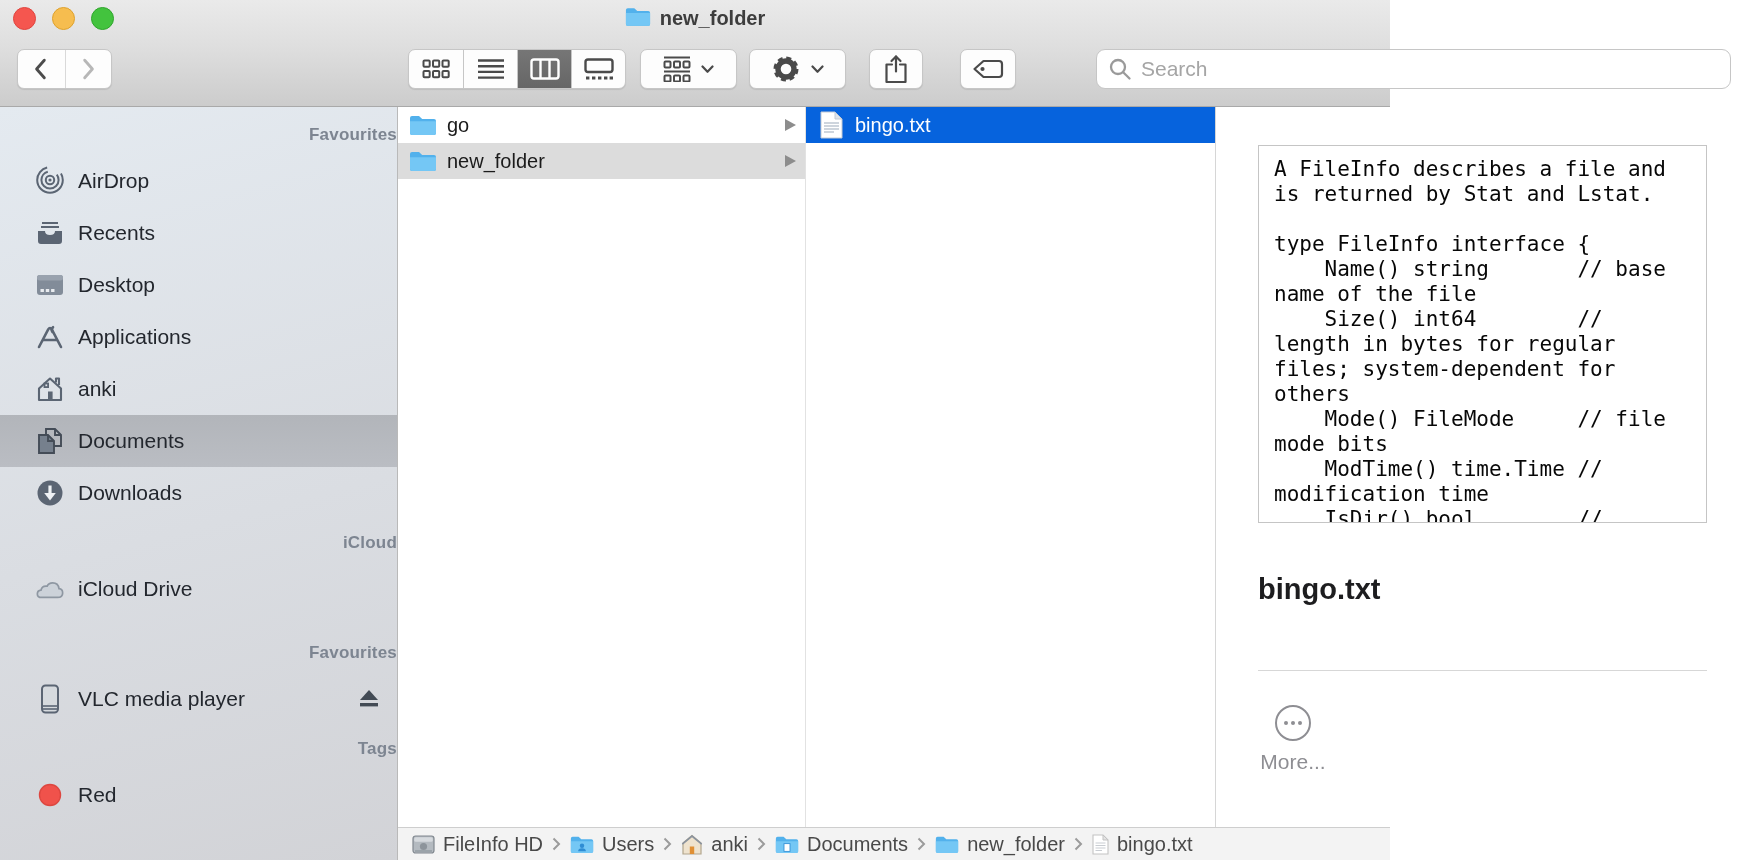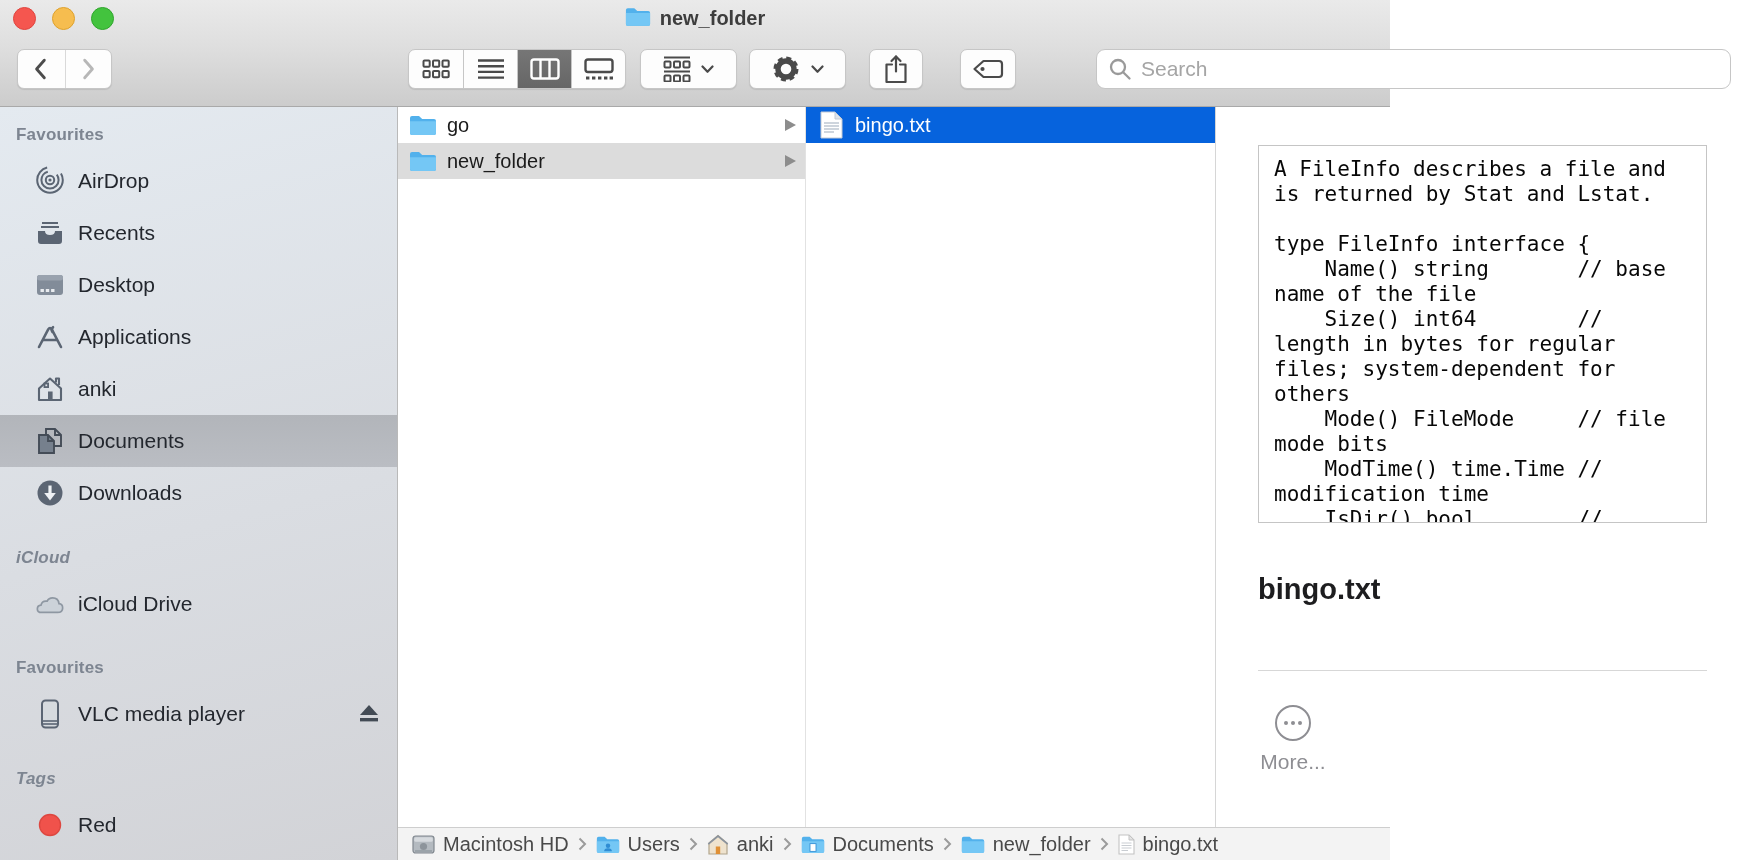--- a/index.html
+++ b/index.html
@@ -38,24 +38,24 @@
   .searchwrap input { width:100%; height:100%; border:1px solid #c6c6c6; border-radius:9px;
     background:#fff; padding:0 14px 0 44px; font-size:21px; color:#333;
     font-family:"Liberation Sans",sans-serif; outline:none; }
   .searchwrap input::placeholder { color:#a5a5a5; }
   .searchwrap .mag { position:absolute; left:12px; top:8px; }
 
   
   .main { flex:1; display:flex; min-height:0; }
   .sidebar { width:398px; flex:0 0 398px; border-right:1px solid #b9b9b9;
     background:linear-gradient(165deg,#e4eaf0 0%,#dadde2 55%,#d2d3d7 100%);
-    padding-top:14px; overflow:hidden; }
+    padding-top:14px; overflow:hidden;text-align:right; }
   .sec-h { height:28px; line-height:28px; padding-left:16px; font-size:17px;
     font-weight:700; color:#7d8591; letter-spacing:.2px; margin-bottom:6px; }
-  .sec-h.mt1 { margin-top:25px;font-style:italic; } .sec-h.mt2 { margin-top:24px; }
+  .sec-h.mt1 { margin-top:10px; } .sec-h.mt2 { margin-top:24px; }
   .s-item { height:52px; display:flex; align-items:center; padding-left:35px; position:relative; }
   .s-item.sel { background:linear-gradient(#b2b5ba,#babdc3); }
   .s-ic { width:30px; height:30px; display:flex; align-items:center; justify-content:center; flex:0 0 30px; }
   .s-lab { margin-left:13px; font-size:21px; color:#23272e; }
   .eject { position:absolute; right:18px; top:16px; }
 
   .rightcol { flex:1; display:flex; flex-direction:column; min-width:0; }
   .browser { flex:1; display:flex; min-height:0; background:#fff; }
   .fcol { position:relative; }
   .col1 { width:408px; flex:0 0 408px; border-right:1px solid #e2e2e2; }
@@ -433,21 +433,21 @@
       </div>
 
       <div class="pathbar">
         <span class="pitem">
           <svg width="23" height="19" viewBox="0 0 23 19">
               <rect x="1" y="1" width="21" height="17" rx="2.5" fill="#b4bac0" stroke="#81888f" stroke-width="1.2"></rect>
               <rect x="2.2" y="2.2" width="18.6" height="4.5" rx="1.5" fill="#d6dade"></rect>
               <circle cx="11.5" cy="11.5" r="3.6" fill="#8d949b"></circle>
               <rect x="3" y="15.2" width="17" height="1.6" fill="#969da4"></rect>
             </svg>
-          <span class="plab">Macintosh HD</span>
+          <span class="plab">FileInfo HD</span>
         </span>
         <span class="psep">
             <svg width="9" height="14" viewBox="0 0 9 14">
               <polyline points="1.5,1.5 7,7 1.5,12.5" fill="none" stroke="#9b9b9b" stroke-width="2"></polyline>
             </svg>
           </span>
 
         <span class="pitem">
           <svg width="24" height="19" viewBox="0 0 28 22">
               <path d="M1 4 Q1 2 3 2 H10 L13.2 5 H25 Q27 5 27 7 V19 Q27 21 25 21 H3 Q1 21 1 19 Z" fill="#52b1ec"></path>

